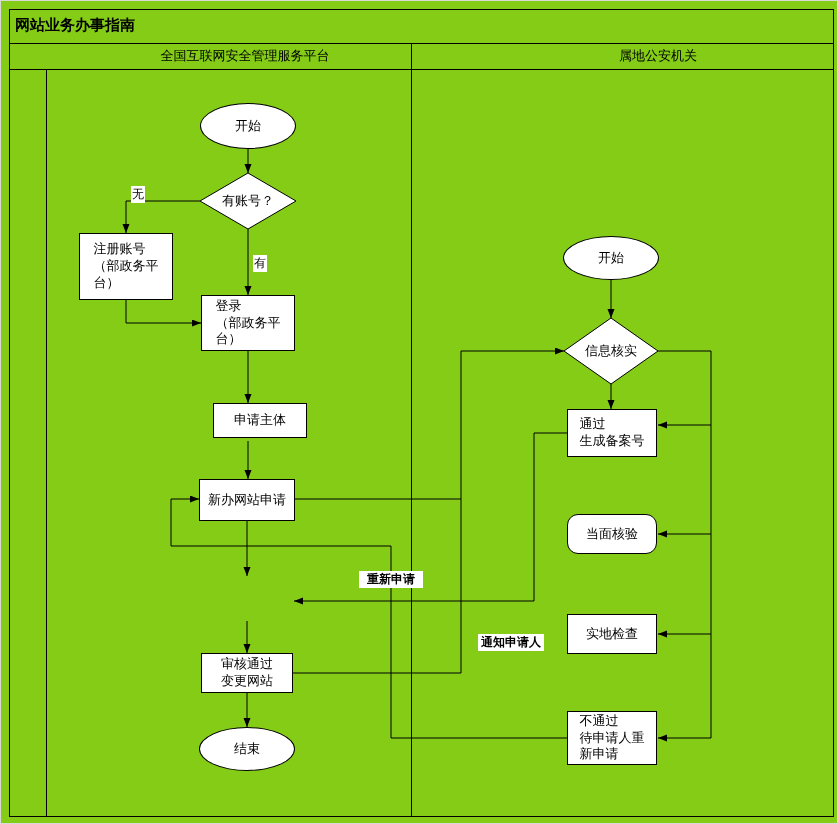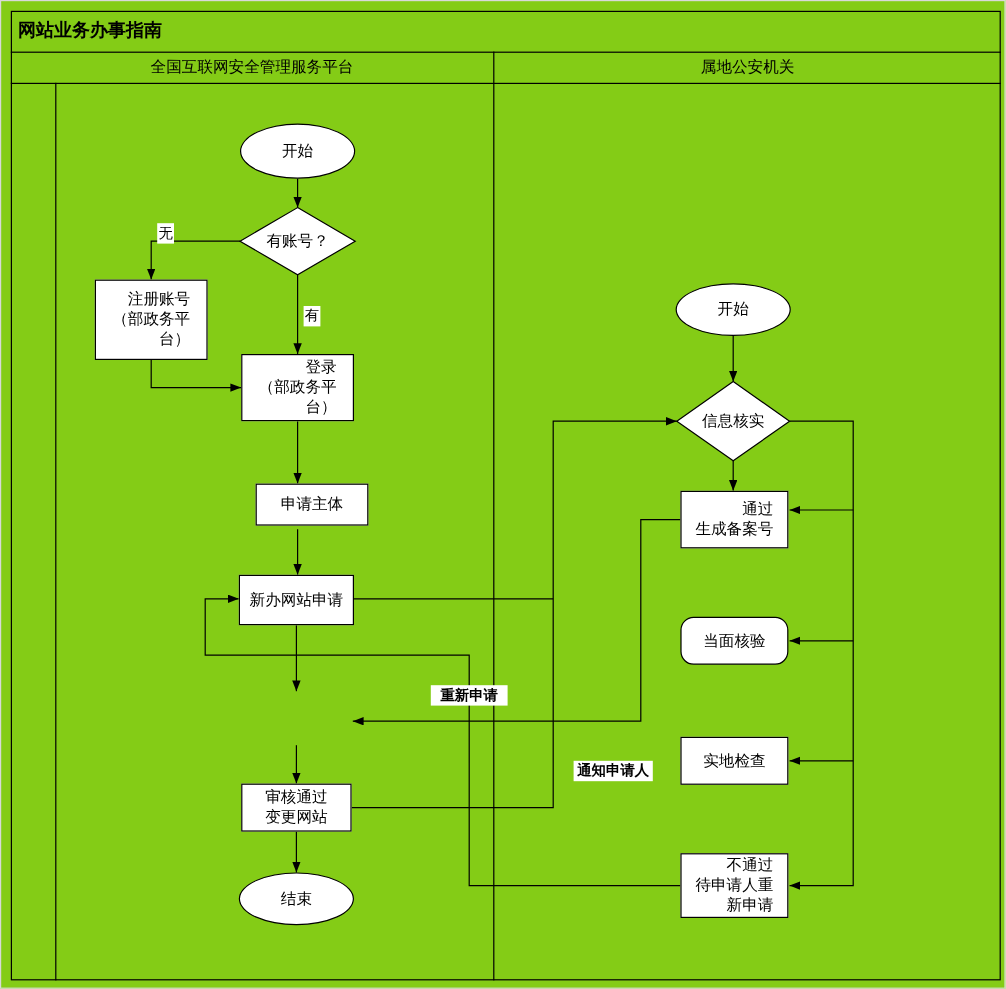--- a/index.html
+++ b/index.html
@@ -6,26 +6,26 @@
   .canvas{
     position:relative;width:838px;height:824px;background:#84cc16;
     font-family:"Liberation Sans","DejaVu Sans",sans-serif;color:#000;
     overflow:hidden;border:1px solid #d9d9d9;box-sizing:border-box;
   }
   .frame-line{position:absolute;background:#000;z-index:0;}
   .outer-frame{position:absolute;left:8px;top:8px;width:825px;height:808px;
     border:1px solid #000;box-sizing:border-box;z-index:0;}
   .diagram-title{position:absolute;left:14px;top:15px;font-size:15px;font-weight:bold;z-index:2;}
   .lane-header{position:absolute;display:flex;align-items:center;justify-content:center;
-    font-size:13px;z-index:2;}
+    font-size:13px;z-index:2;padding-left:35px;}
   svg.conn{position:absolute;left:0;top:0;z-index:1;}
   svg.conn polyline{fill:none;stroke:#000;stroke-width:1;}
   svg.conn polygon.diamond{fill:#fff;stroke:#000;stroke-width:1;}
   .node{position:absolute;box-sizing:border-box;background:#fff;border:1px solid #000;
-    display:flex;align-items:center;justify-content:center;text-align:right;
+    display:flex;align-items:center;justify-content:center;text-align:left;
     font-size:13px;line-height:1.3;white-space:pre-line;z-index:2;}
   .oval{border-radius:50%;}
   .dlabel{position:absolute;display:flex;align-items:center;justify-content:center;
     font-size:13px;z-index:2;white-space:pre-line;}
   .elabel{position:absolute;font-size:12px;z-index:3;background:#fff;
     padding:0 1px;text-align:center;}
   .elabel.bold{font-weight:bold;}
 </style>
 </head>
 <body>

